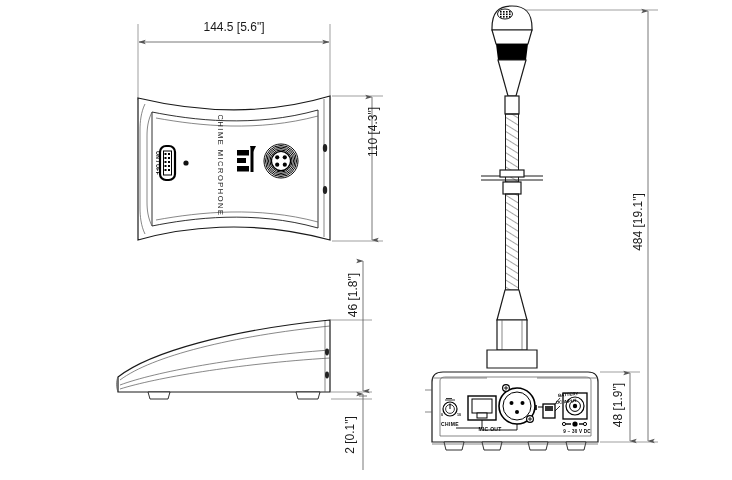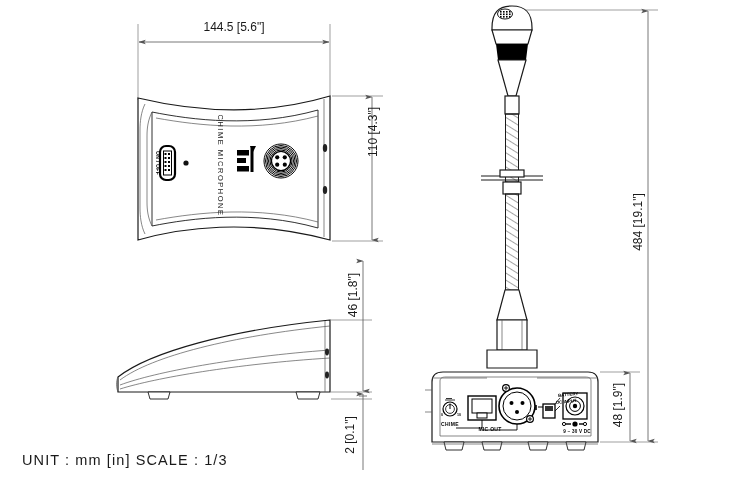--- a/index.html
+++ b/index.html
@@ -340,17 +340,14 @@
 <div style="position:absolute;left:556px;top:400px;width:42px;text-align:left;font-size:4.4px;color:#000;
             font-weight:bold;transform:rotate(-6deg);transform-origin:left center;">
   <span>DC INPUT</span>
 </div>
 
 <div style="position:absolute;left:556px;top:429px;width:42px;text-align:center;font-size:4.6px;color:#000;
             letter-spacing:0.2px;font-weight:bold;">
   <span>9 ~ 30 V DC</span>
 </div>
 
-<div style="position:absolute;left:22px;top:452px;font-size:14.5px;color:#1a1a1a;letter-spacing:1.1px;">
-  <span>UNIT :  mm [in] SCALE :  1/3</span>
-</div>
 
 </div>
 
 </body></html>

